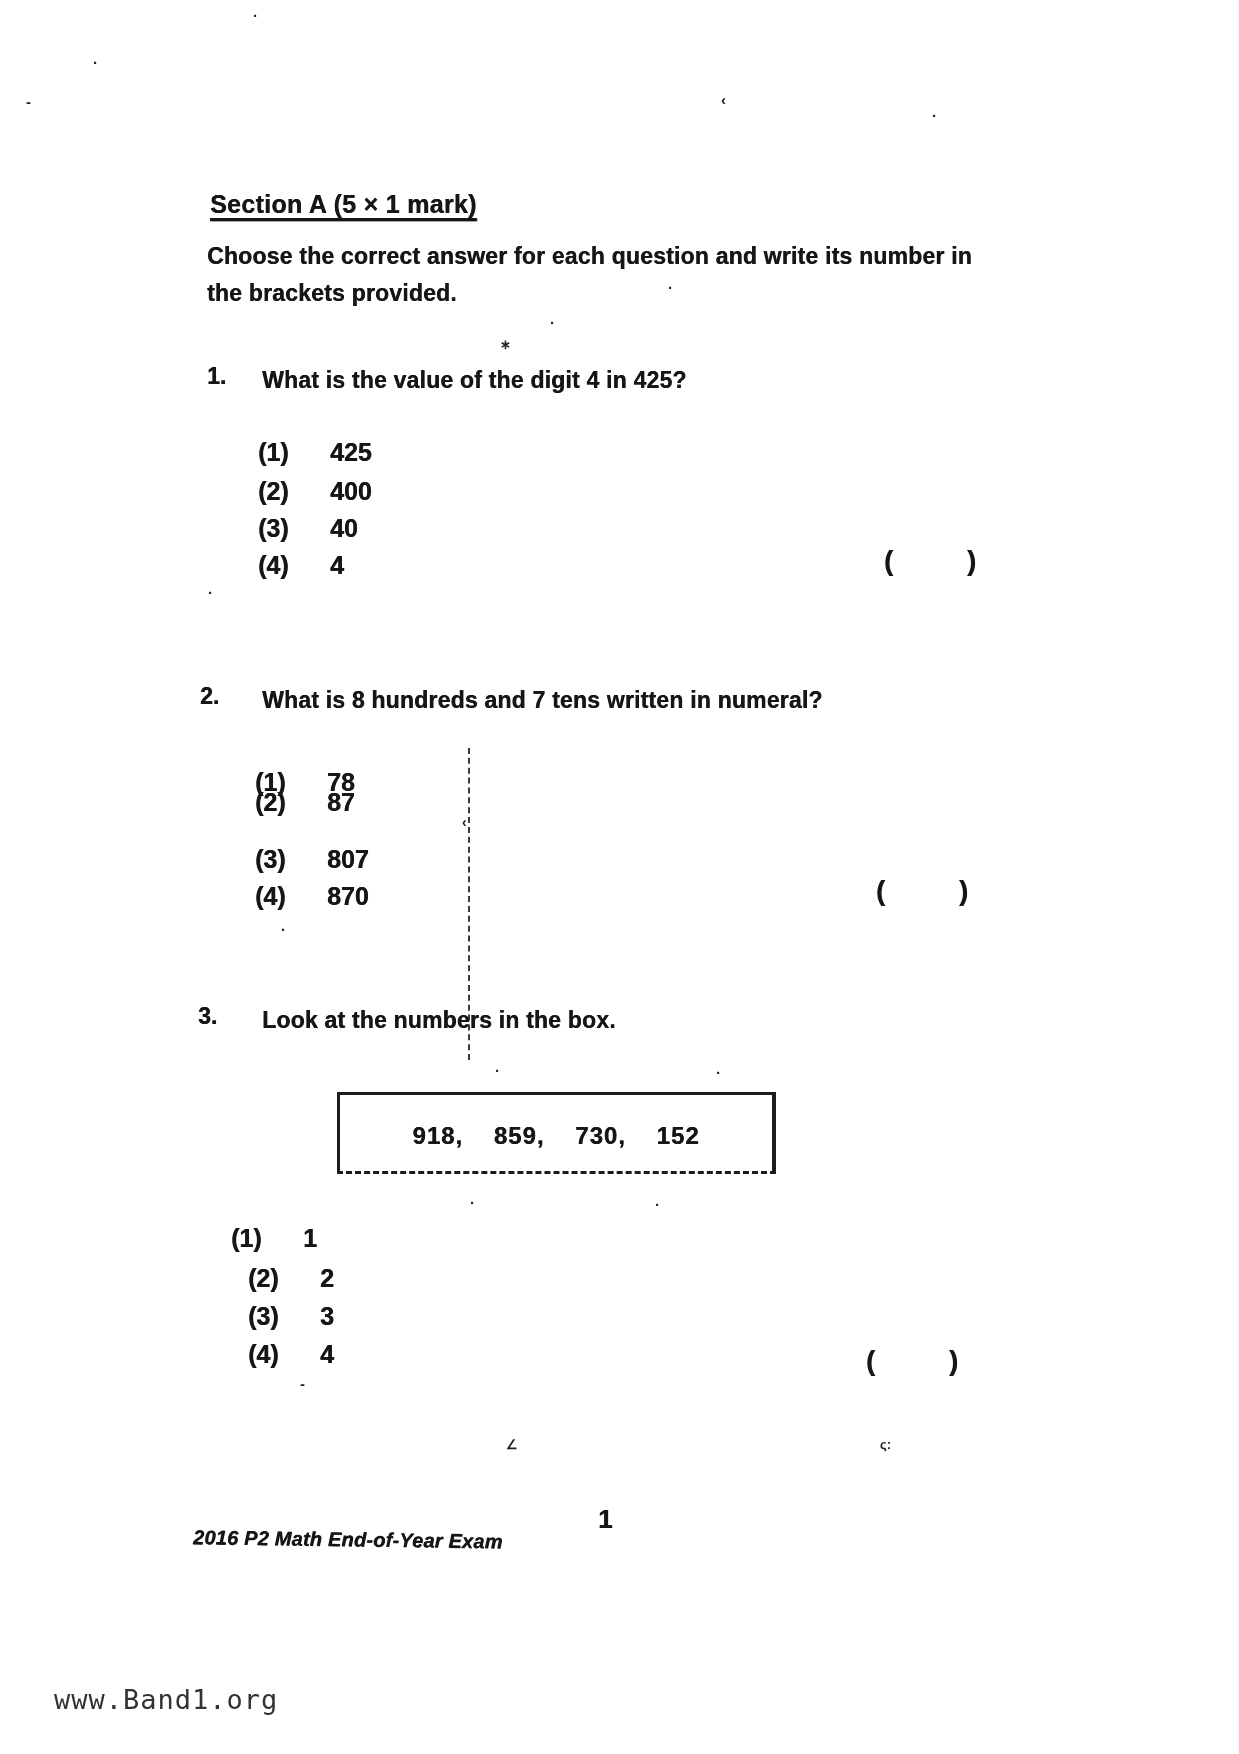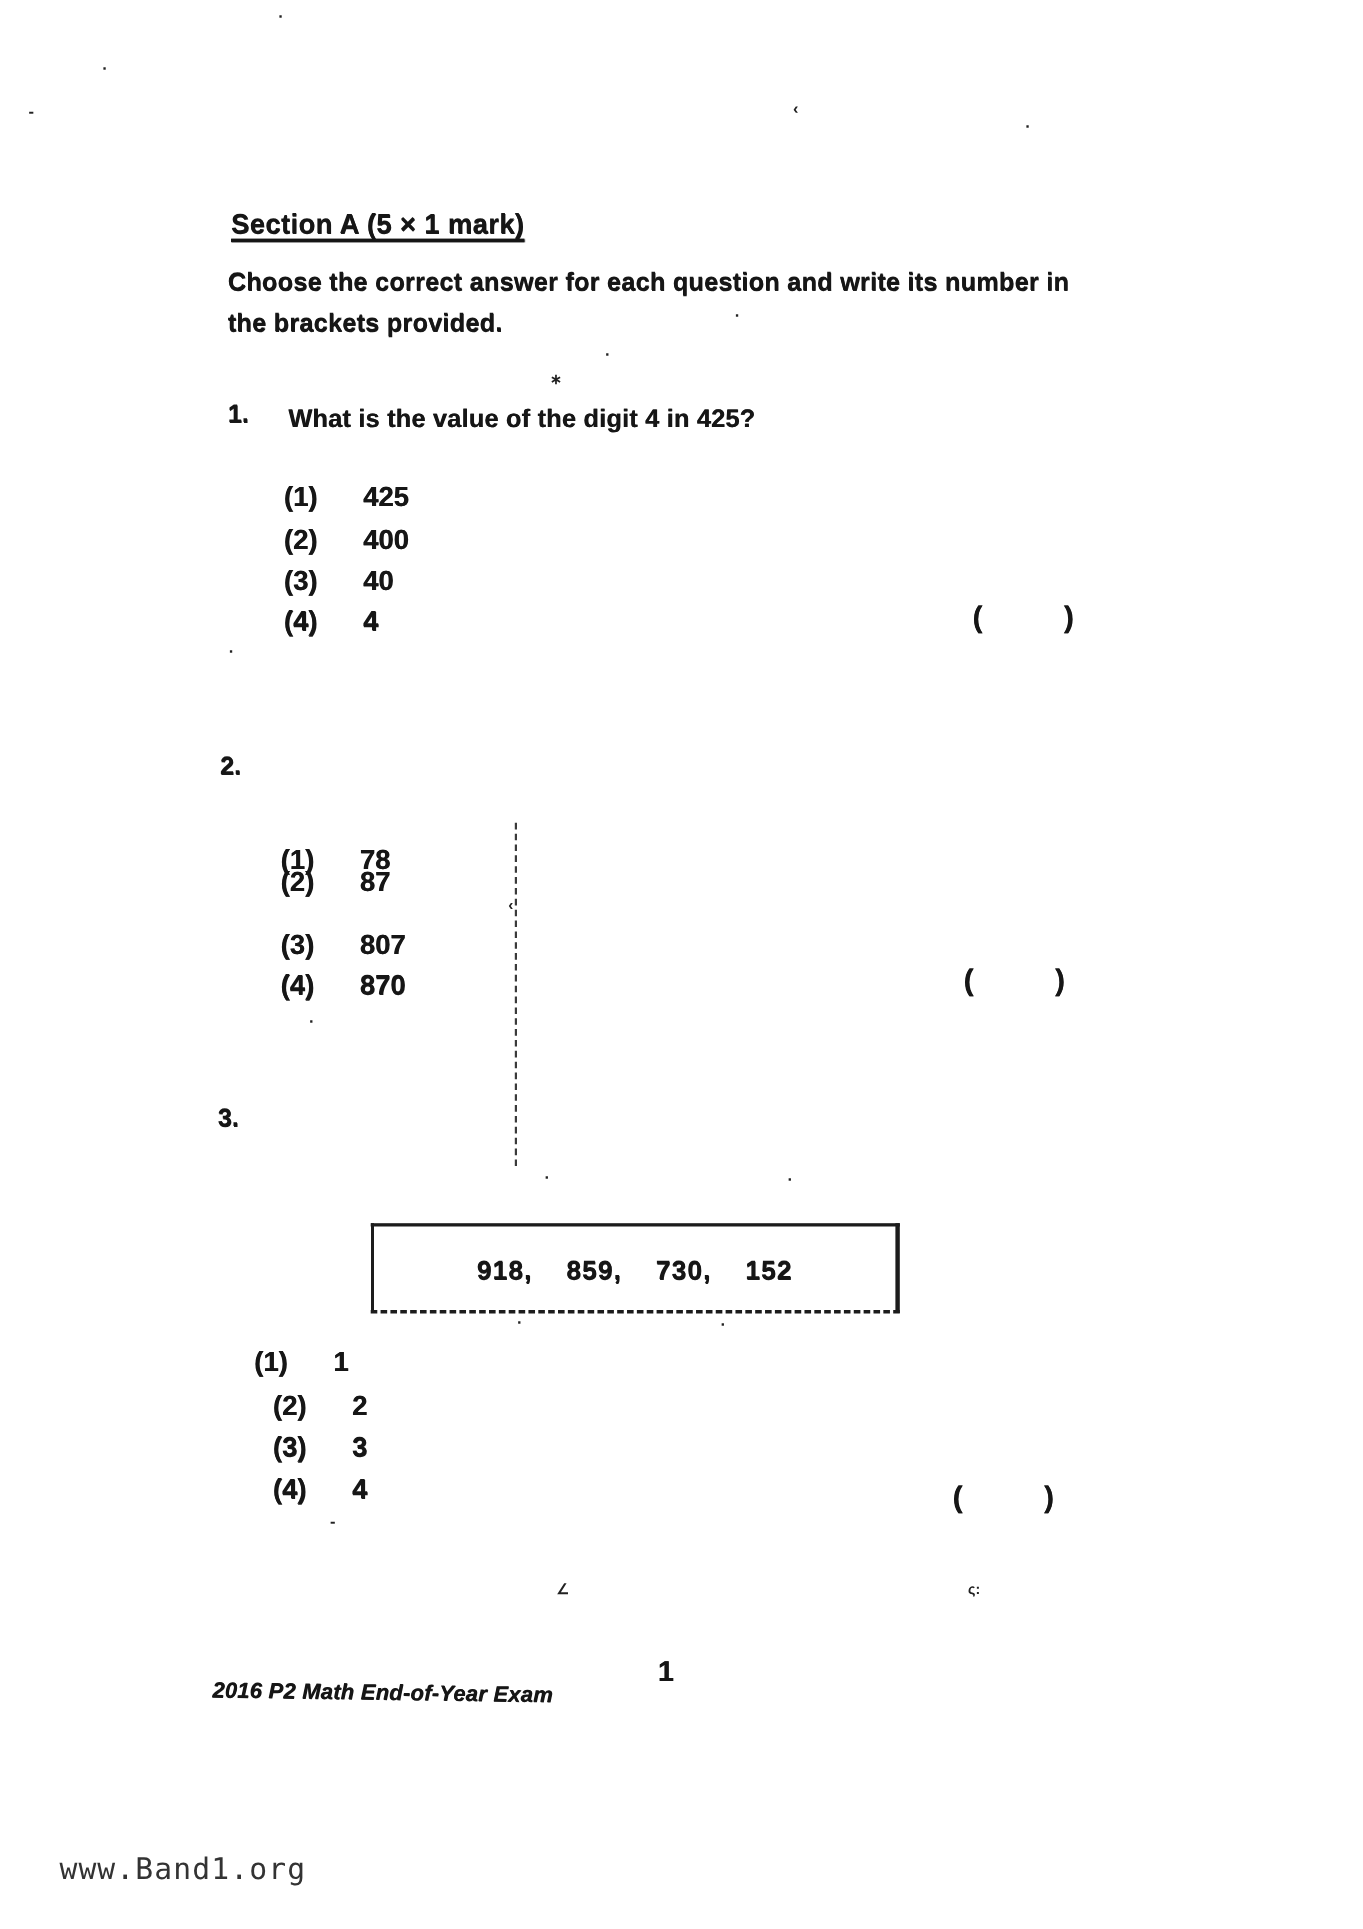--- a/index.html
+++ b/index.html
@@ -40,28 +40,27 @@
   }
   .opt-label { display: inline-block; width: 72px; }
   .opt-value { display: inline-block; }
   .answer-brackets {
     position: absolute; width: 92px;
     display: flex; justify-content: space-between;
     font-size: 27px; font-weight: 700;
   }
   .numbers-box {
     position: absolute; left: 337px; top: 1092px;
-    width: 481px; height: 82px;
+    width: 439px; height: 82px;
     border-top: 3px solid #1c1c1c;
     border-left: 3px solid #1c1c1c;
     border-right: 4px solid #1c1c1c;
     border-bottom: 3px dashed #1c1c1c;
     display: flex; align-items: center; justify-content: center;
     box-sizing: border-box;
-    margin-top: 20px;
   }
   .box-numbers {
     font-size: 24px; font-weight: 700; white-space: pre;
     letter-spacing: 1px; padding-top: 6px;
   }
   .crease {
     position: absolute; left: 468px; top: 748px;
     height: 312px; width: 0;
     border-left: 2px dashed #3a3a3a;
   }
@@ -113,20 +112,21 @@
   <div class="opt-row scan" style="left:258px;top:551px">
     <span class="opt-label">(4)</span><span class="opt-value">4</span>
   </div>
 
   <div class="answer-brackets scan" style="left:884px;top:546px">
     <span>(</span>
     <span>)</span>
   </div>
 
   <div class="q-number scan" style="left:200px;top:683px">2.</div>
+  <div class="q-text scan" style="top:683px">What is 8 hundreds and 7 tens written in numeral?</div>
 
   <div class="opt-row scan" style="left:255px;top:768px">
     <span class="opt-label">(1)</span><span class="opt-value">78</span>
   </div>
   <div class="opt-row scan" style="left:255px;top:788px">
     <span class="opt-label">(2)</span><span class="opt-value">87</span>
   </div>
   <div class="opt-row scan" style="left:255px;top:845px">
     <span class="opt-label">(3)</span><span class="opt-value">807</span>
   </div>
@@ -135,20 +135,21 @@
   </div>
 
   <div class="answer-brackets scan" style="left:876px;top:876px">
     <span>(</span>
     <span>)</span>
   </div>
 
   <div class="crease"></div>
 
   <div class="q-number scan" style="left:198px;top:1003px">3.</div>
+  <div class="q-text scan" style="top:1003px">Look at the numbers in the box.</div>
 
   <div class="numbers-box">
     <span class="box-numbers scan">918,    859,    730,    152</span>
   </div>
 
   <div class="opt-row scan" style="left:231px;top:1224px">
     <span class="opt-label">(1)</span><span class="opt-value">1</span>
   </div>
   <div class="opt-row scan" style="left:248px;top:1264px">
     <span class="opt-label">(2)</span><span class="opt-value">2</span>

